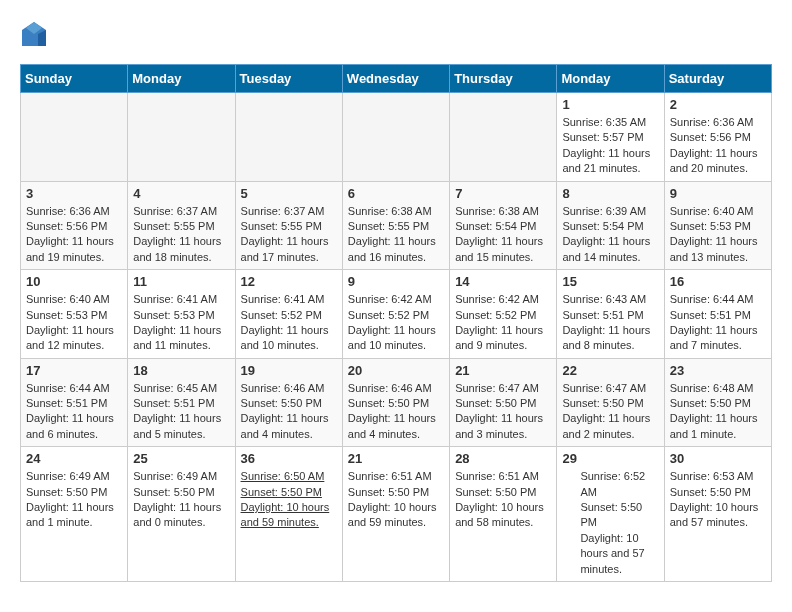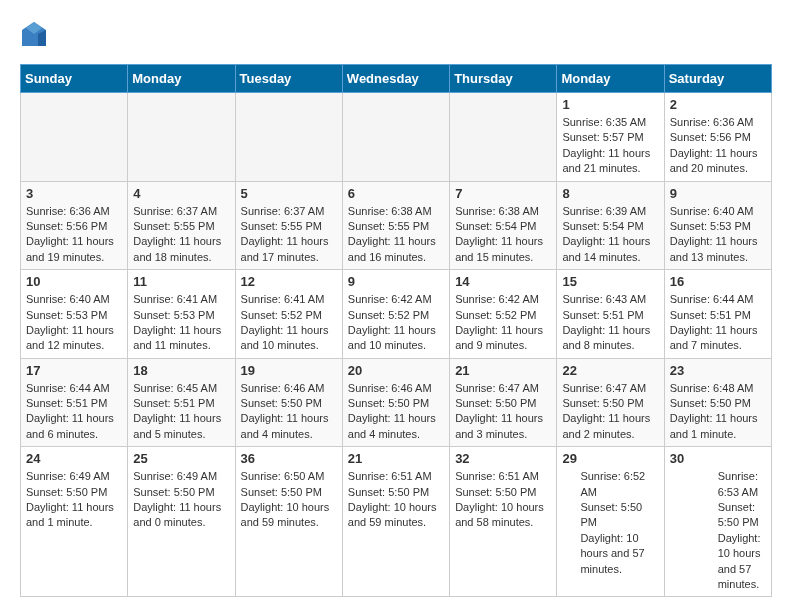--- a/index.html
+++ b/index.html
@@ -279,43 +279,43 @@
 Daylight: 11 hours and 1 minute.</div>
         </td>
         <td>
           <span class="day-number">25</span>
           <div class="day-info" style="white-space: pre-line;">Sunrise: 6:49 AM
 Sunset: 5:50 PM
 Daylight: 11 hours and 0 minutes.</div>
         </td>
         <td>
           <span class="day-number">36</span>
-          <div class="day-info" style="white-space: pre-line;">Sunrise: 6:50 AM
+          <div class="day-info" style="white-space: pre-line; text-decoration: underline;">Sunrise: 6:50 AM
 Sunset: 5:50 PM
 Daylight: 10 hours and 59 minutes.</div>
         </td>
         <td>
           <span class="day-number">21</span>
           <div class="day-info" style="white-space: pre-line;">Sunrise: 6:51 AM
 Sunset: 5:50 PM
 Daylight: 10 hours and 59 minutes.</div>
         </td>
         <td>
-          <span class="day-number">32</span>
+          <span class="day-number">28</span>
           <div class="day-info" style="white-space: pre-line;">Sunrise: 6:51 AM
 Sunset: 5:50 PM
 Daylight: 10 hours and 58 minutes.</div>
         </td>
         <td>
           <span class="day-number">29</span>
           <div class="day-info" style="white-space: pre-line; margin-left: 18px;">Sunrise: 6:52 AM
 Sunset: 5:50 PM
 Daylight: 10 hours and 57 minutes.</div>
         </td>
         <td>
           <span class="day-number">30</span>
-          <div class="day-info" style="white-space: pre-line; margin-left: 48px;">Sunrise: 6:53 AM
+          <div class="day-info" style="white-space: pre-line;">Sunrise: 6:53 AM
 Sunset: 5:50 PM
 Daylight: 10 hours and 57 minutes.</div>
         </td>
       </tr>
     </tbody>
 </table>
 
 </body></html>

